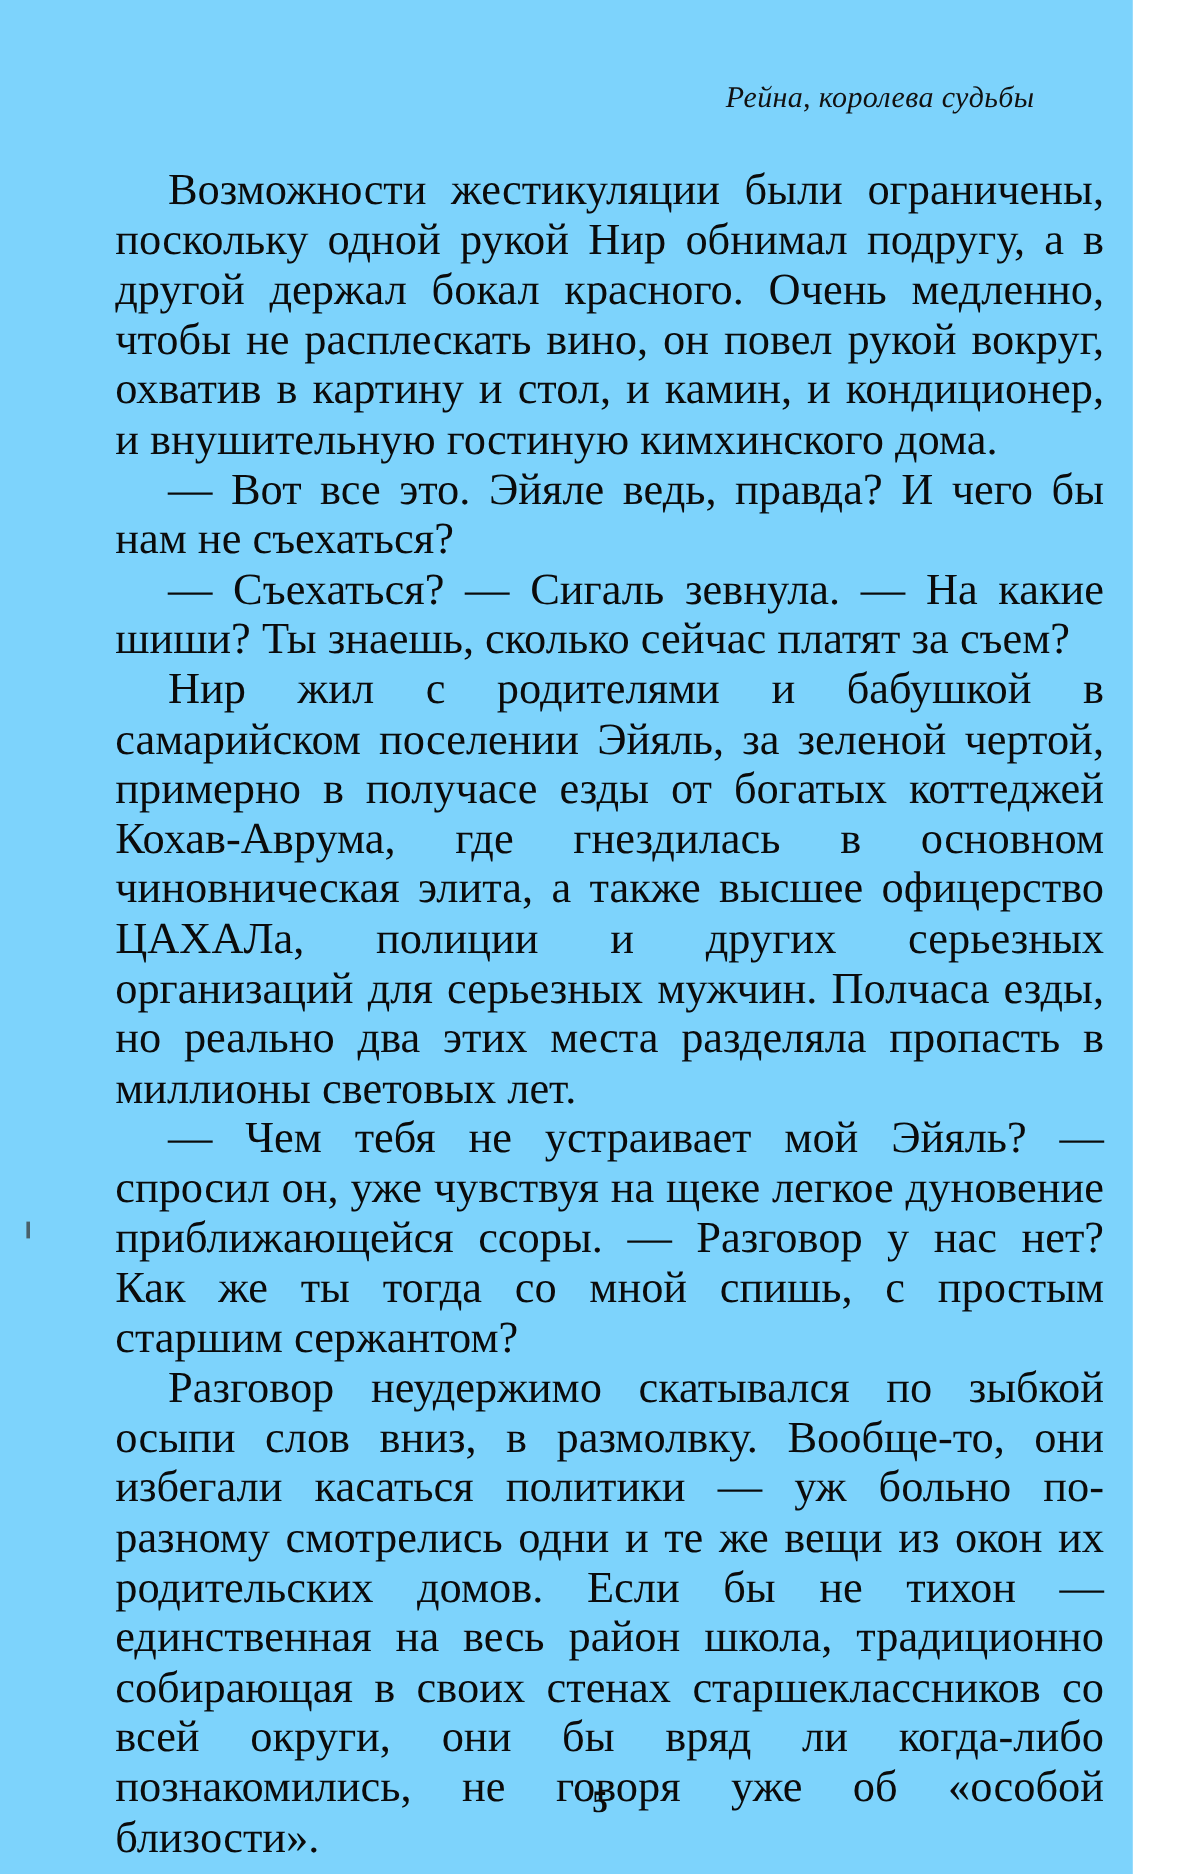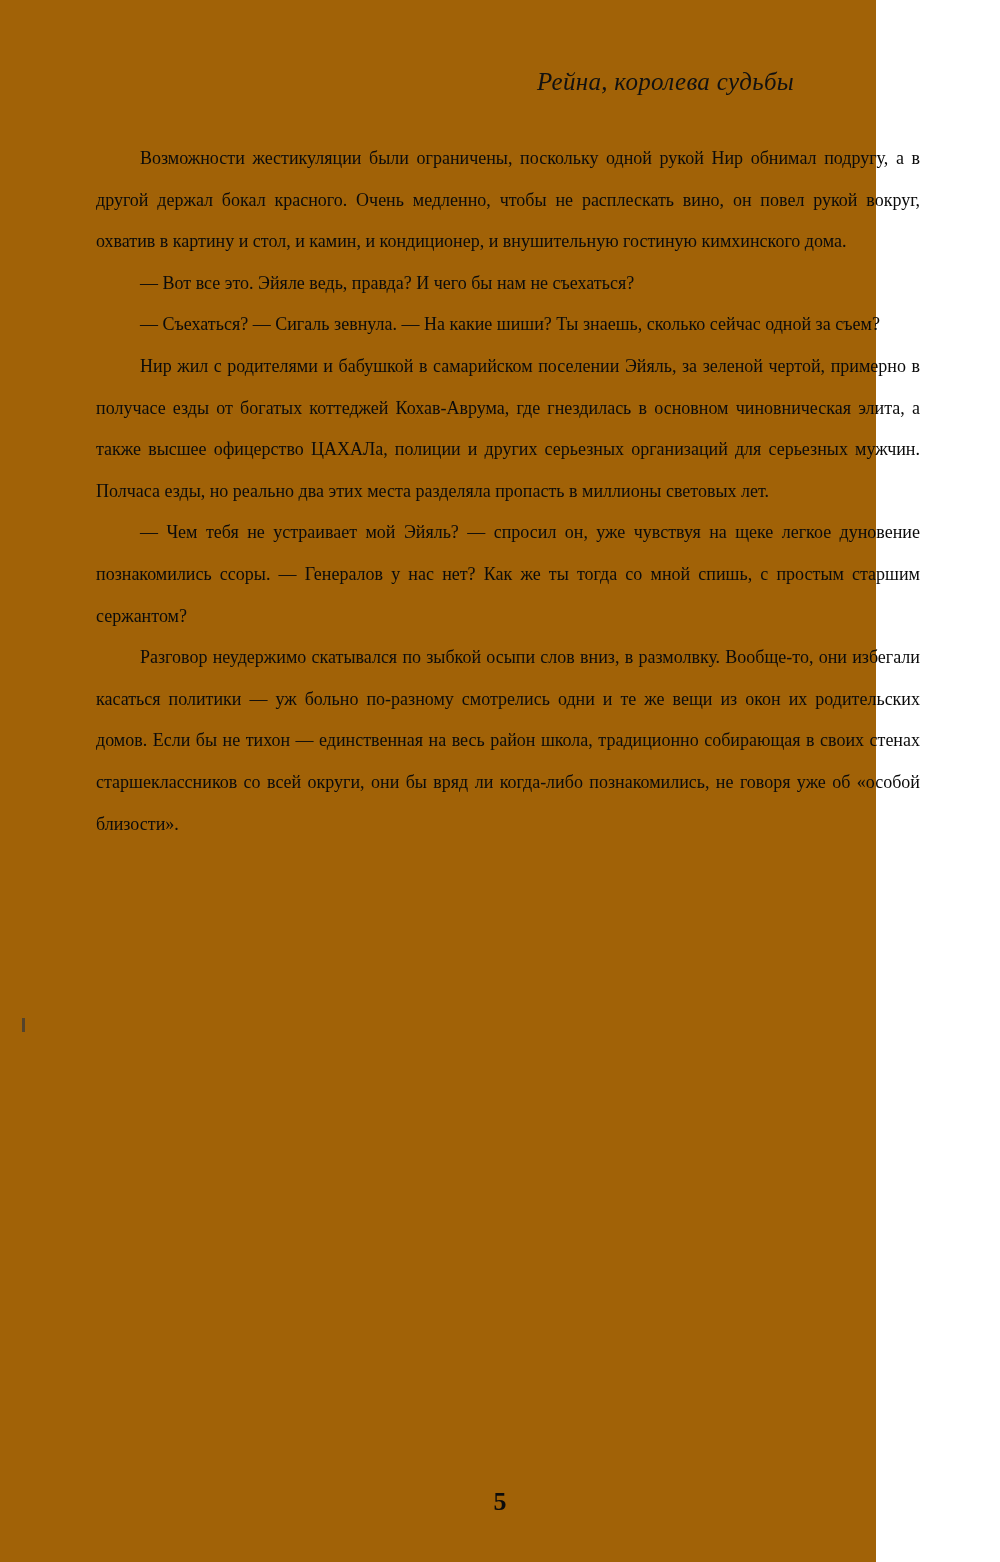--- a/index.html
+++ b/index.html
@@ -13,42 +13,42 @@
     position: relative;
     font-family: "Liberation Serif", "DejaVu Serif", serif;
     color: #0d0d0d;
     overflow: hidden;
   }
 
   .page {
     position: absolute;
     left: 0;
     top: 0;
-    width: 876px;
+    width: 944px;
     height: 1562px;
-    background: #a16207;
+    background: #7dd3fc;
   }
 
   .running-head {
     position: absolute;
     right: 82px;
     top: 68px;
     font-style: italic;
     font-size: 25px;
     letter-spacing: 0.3px;
     color: #111;
     white-space: nowrap;
   }
 
   .body-text {
     position: absolute;
     left: 96px;
     top: 138px;
     width: 824px;
-    font-size: 18px;
+    font-size: 37px;
     line-height: 41.6px;
     text-align: justify;
     text-justify: inter-word;
     hyphens: manual;
     color: #0b0b0b;
   }
 
   .body-text p {
     margin: 0;
     text-indent: 44px;
@@ -80,21 +80,21 @@
 
 <div class="page">
 
   <div class="edge-mark"></div>
 
   <div class="running-head">Рейна, королева судьбы</div>
 
   <div class="body-text">
     <p>Возможности жестикуляции были ограничены, поскольку одной рукой Нир обнимал подругу, а в другой держал бокал красного. Очень медленно, чтобы не расплескать вино, он повел рукой вокруг, охватив в картину и стол, и камин, и кондиционер, и внушительную гостиную кимхинского дома.</p>
     <p>— Вот все это. Эйяле ведь, правда? И чего бы нам не съехаться?</p>
-    <p>— Съехаться? — Сигаль зевнула. — На какие шиши? Ты знаешь, сколько сейчас одной за съем?</p>
+    <p>— Съехаться? — Сигаль зевнула. — На какие шиши? Ты знаешь, сколько сейчас платят за съем?</p>
     <p>Нир жил с родителями и бабушкой в самарийском поселении Эйяль, за зеленой чертой, примерно в получасе езды от богатых коттеджей Кохав-Аврума, где гнездилась в основном чиновническая элита, а также высшее офицерство ЦАХАЛа, полиции и других серьезных организаций для серьезных мужчин. Полчаса езды, но реально два этих места разделяла пропасть в миллионы световых лет.</p>
-    <p>— Чем тебя не устраивает мой Эйяль? — спросил он, уже чувствуя на щеке легкое дуновение познакомились ссоры. — Генералов у нас нет? Как же ты тогда со мной спишь, с простым старшим сержантом?</p>
+    <p>— Чем тебя не устраивает мой Эйяль? — спросил он, уже чувствуя на щеке легкое дуновение приближающейся ссоры. — Разговор у нас нет? Как же ты тогда со мной спишь, с простым старшим сержантом?</p>
     <p>Разговор неудержимо скатывался по зыбкой осыпи слов вниз, в размолвку. Вообще-то, они избегали касаться политики — уж больно по-разному смотрелись одни и те же вещи из окон их родительских домов. Если бы не тихон — единственная на весь район школа, традиционно собирающая в своих стенах старшеклассников со всей округи, они бы вряд ли когда-либо познакомились, не говоря уже об «особой близости».</p>
   </div>
 
   <div class="folio">5</div>
 
 </div>
 
 </body></html>

